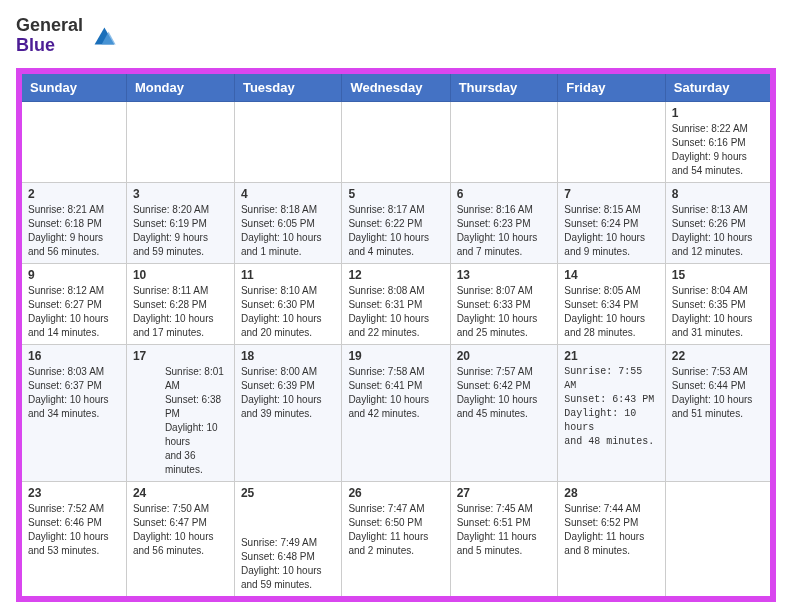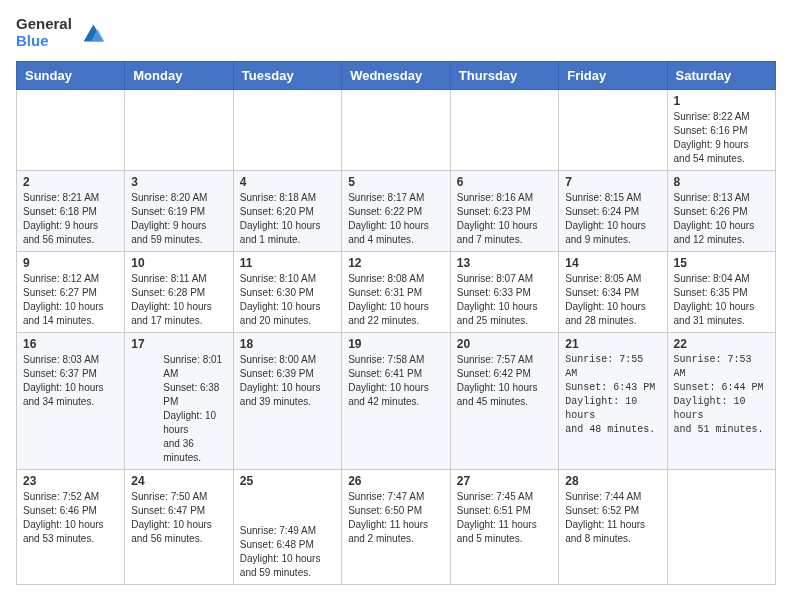--- a/index.html
+++ b/index.html
@@ -15,47 +15,47 @@
       align-items: flex-start;
       justify-content: space-between;
       margin-bottom: 12px;
     }
     .logo {
       display: flex;
       align-items: center;
       gap: 2px;
     }
     .logo-text {
-      font-size: 15px;
+      font-size: 18px;
       font-weight: bold;
       line-height: 1.1;
     }
     .logo-text .general { color: #333; }
-    .logo-text .blue { color: #3b82f6; }
+    .logo-text .blue { color: #4c1d95; }
     .logo-icon {
       width: 28px;
       height: 28px;
       margin-left: 2px;
     }
     .title-block {
       text-align: right;
     }
     .cal-title {
       font-size: 32px;
       font-weight: bold;
       color: #333;
     }
     .cal-subtitle {
       font-size: 16px;
       color: #555;
     }
     .calendar {
       width: 100%;
       border-collapse: collapse;
-      border: 1px solid #d946ef;
+      border: 6px solid #d946ef;
     }
     .calendar th {
       background-color: #4472c4;
       color: #fff;
       font-size: 13px;
       font-weight: bold;
       padding: 6px 8px;
       text-align: left;
       border: 1px solid #3a62ad;
     }
@@ -146,21 +146,21 @@
         <td>
           <span class="day-num">3</span>
           <div class="day-info" style="white-space: pre-line;">Sunrise: 8:20 AM
 Sunset: 6:19 PM
 Daylight: 9 hours
 and 59 minutes.</div>
         </td>
         <td>
           <span class="day-num">4</span>
           <div class="day-info" style="white-space: pre-line;">Sunrise: 8:18 AM
-Sunset: 6:20 PM
+Sunset: 6:05 PM
 Daylight: 10 hours
 and 1 minute.</div>
         </td>
         <td>
           <span class="day-num">5</span>
           <div class="day-info" style="white-space: pre-line;">Sunrise: 8:17 AM
 Sunset: 6:22 PM
 Daylight: 10 hours
 and 4 minutes.</div>
         </td>
@@ -275,21 +275,21 @@
         </td>
         <td>
           <span class="day-num">21</span>
           <div class="day-info" style="white-space: pre-line; font-family: Liberation Mono, monospace;">Sunrise: 7:55 AM
 Sunset: 6:43 PM
 Daylight: 10 hours
 and 48 minutes.</div>
         </td>
         <td>
           <span class="day-num">22</span>
-          <div class="day-info" style="white-space: pre-line; font-family: Liberation Mono, monospace;">Sunrise: 7:53 AM
+          <div class="day-info" style="white-space: pre-line;">Sunrise: 7:53 AM
 Sunset: 6:44 PM
 Daylight: 10 hours
 and 51 minutes.</div>
         </td>
       </tr>
       <tr>
         <td>
           <span class="day-num">23</span>
           <div class="day-info" style="white-space: pre-line;">Sunrise: 7:52 AM
 Sunset: 6:46 PM

